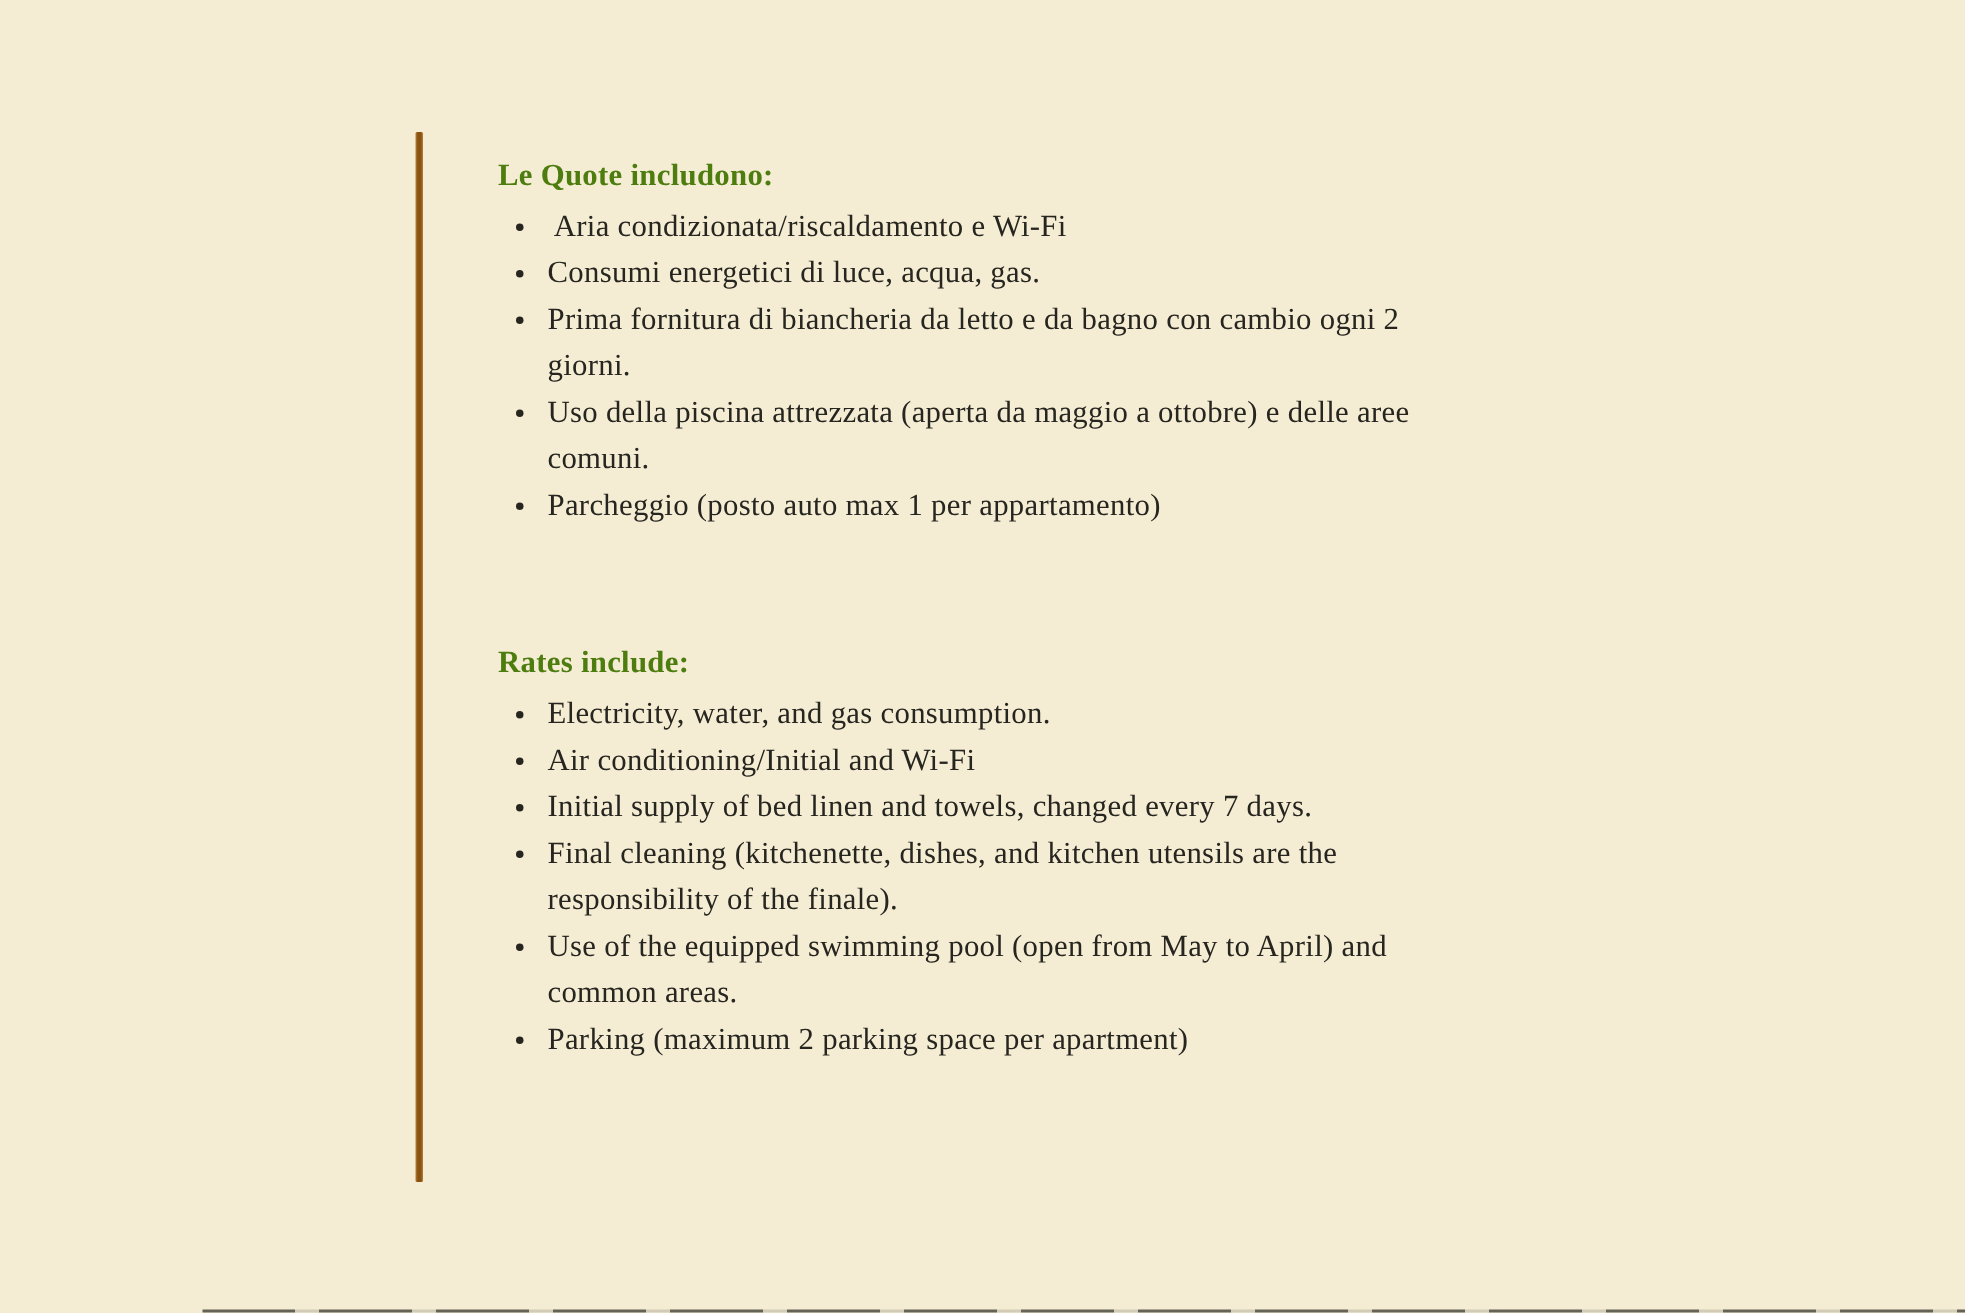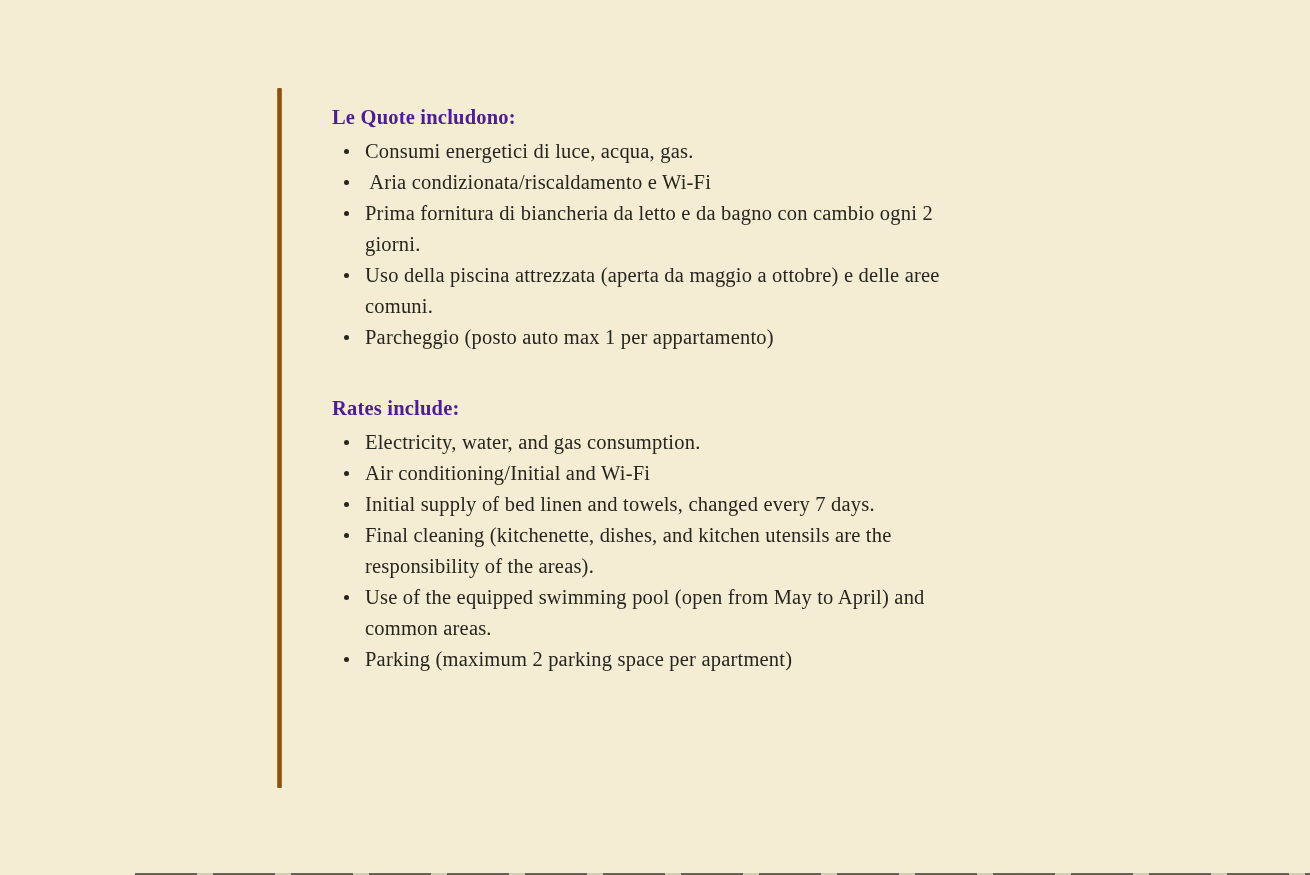--- a/index.html
+++ b/index.html
@@ -35,21 +35,21 @@
     width: 746px;
     font-size: 20.5px;
     line-height: 31px;
     letter-spacing: 0.2px;
   }
   .section-title {
     margin: 0 0 3px 0;
     font-size: 20.5px;
     line-height: 31px;
     font-weight: 700;
-    color: #4c1d95;
+    color: #4d7c0f;
     font-family: Liberation Serif, serif;
   }
   ul.bullet-list {
     list-style: none;
     margin: 0;
     padding: 0;
   }
   ul.bullet-list li {
     position: relative;
     padding-left: 33px;
@@ -61,21 +61,21 @@
     width: 5px;
     height: 5px;
     border-radius: 50%;
     background: #26251f;
   }
   .line {
     display: block;
     white-space: pre;
   }
   .section-english {
-    margin-top: 40px;
+    margin-top: 74px;
   }
   .bottom-edge {
     position: absolute;
     left: 135px;
     right: 0;
     bottom: 0;
     height: 2px;
     background: repeating-linear-gradient(90deg,
       rgba(76, 74, 64, 0.85) 0px, rgba(76, 74, 64, 0.85) 62px,
       rgba(76, 74, 64, 0.2) 62px, rgba(76, 74, 64, 0.2) 78px);
@@ -88,25 +88,25 @@
 
   <div class="accent-line"></div>
 
   <div class="content">
 
     <section>
       <h2 class="section-title">Le Quote includono:</h2>
       <ul class="bullet-list">
         <li>
           <span class="bullet"></span>
-          <span class="line">Consumi energetici di luce, acqua, gas.</span>
+          <span class="line"> Aria condizionata/riscaldamento e Wi-Fi</span>
         </li>
         <li>
           <span class="bullet"></span>
-          <span class="line"> Aria condizionata/riscaldamento e Wi-Fi</span>
+          <span class="line">Consumi energetici di luce, acqua, gas.</span>
         </li>
         <li>
           <span class="bullet"></span>
           <span class="line">Prima fornitura di biancheria da letto e da bagno con cambio ogni 2</span>
           <span class="line">giorni.</span>
         </li>
         <li>
           <span class="bullet"></span>
           <span class="line">Uso della piscina attrezzata (aperta da maggio a ottobre) e delle aree</span>
           <span class="line">comuni.</span>
@@ -129,21 +129,21 @@
           <span class="bullet"></span>
           <span class="line">Air conditioning/Initial and Wi-Fi</span>
         </li>
         <li>
           <span class="bullet"></span>
           <span class="line">Initial supply of bed linen and towels, changed every 7 days.</span>
         </li>
         <li>
           <span class="bullet"></span>
           <span class="line">Final cleaning (kitchenette, dishes, and kitchen utensils are the</span>
-          <span class="line">responsibility of the areas).</span>
+          <span class="line">responsibility of the finale).</span>
         </li>
         <li>
           <span class="bullet"></span>
           <span class="line">Use of the equipped swimming pool (open from May to April) and</span>
           <span class="line">common areas.</span>
         </li>
         <li>
           <span class="bullet"></span>
           <span class="line">Parking (maximum 2 parking space per apartment)</span>
         </li>

